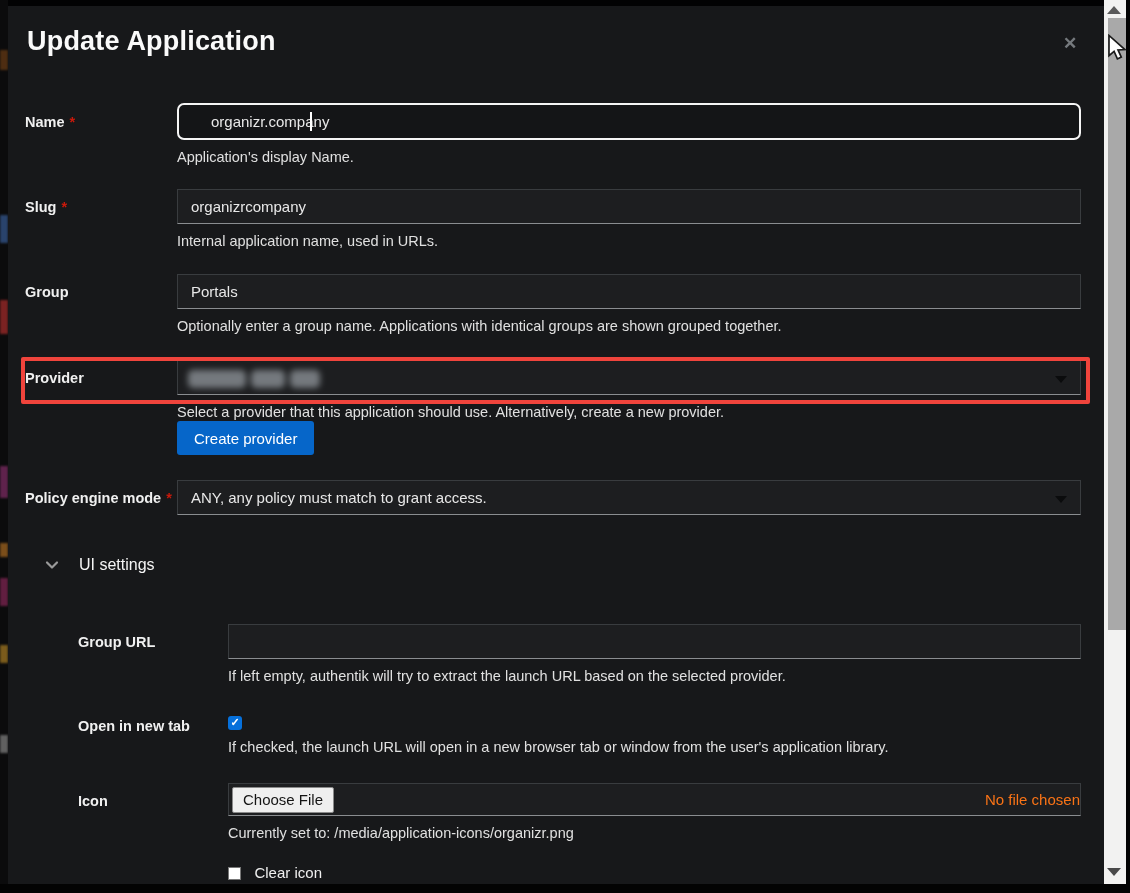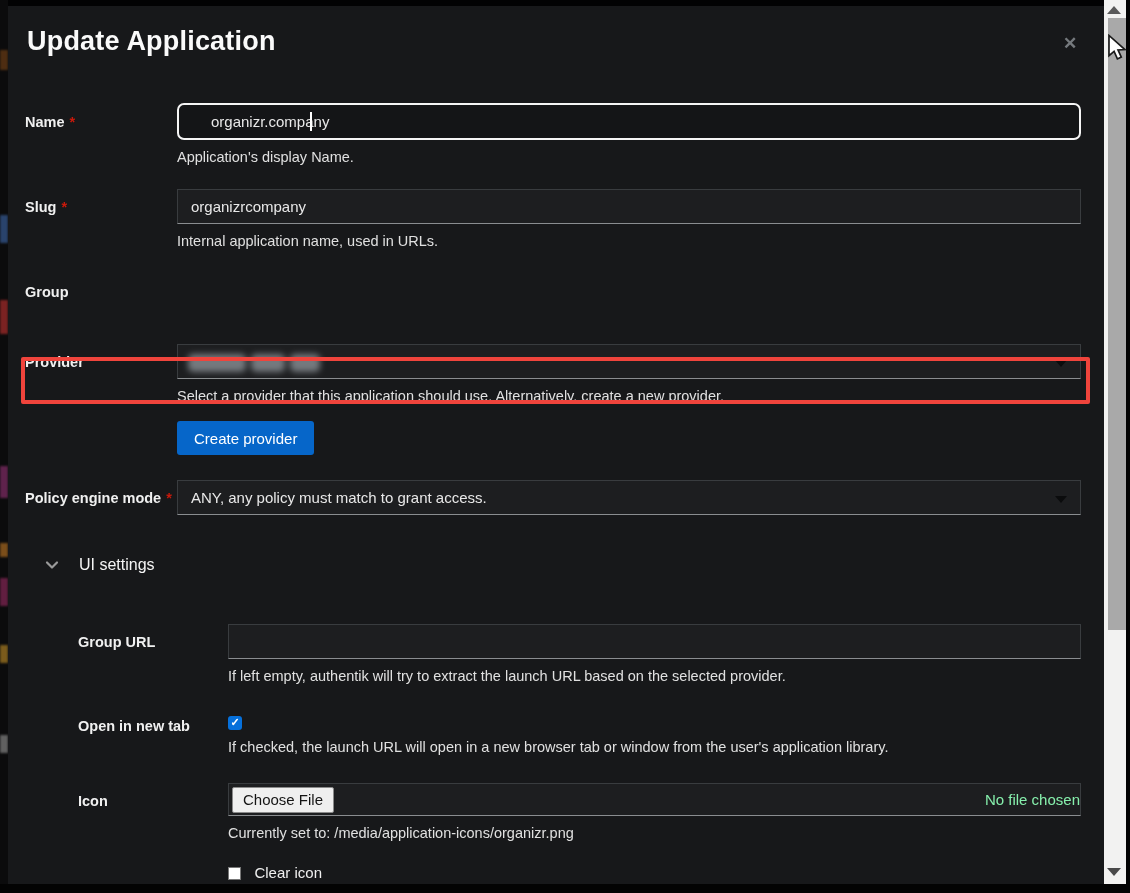--- a/index.html
+++ b/index.html
@@ -79,21 +79,21 @@
   .cb { width:14px; height:14px; display:inline-flex; align-items:center; justify-content:center; }
   .cb.checked { background:#0670db; border-radius:3px; color:#fff; font-size:11px; font-weight:700; }
   .cb.unchecked { background:#fff; border:1px solid #777; width:13px; height:13px; }
   .cb-label { margin-left:9px; font-size:15px; color:#f0f0f0; vertical-align:2px; }
 
   
   .filebox { height:33px; display:flex; align-items:center; padding:0;justify-content:space-between; }
   .file-btn { margin:3px; height:26px; padding:0 10px; background:#efefef; color:#141414;
               border:1px solid #8a8a8a; border-radius:2px; font-size:15px;
               font-family:"Liberation Sans", sans-serif; cursor:pointer; }
-  .file-status { font-size:15px; color:#86efac; }
+  .file-status { font-size:15px; color:#f97316; }
 
   
   .scrollbar { position:absolute; left:1104px; top:0; width:22px; height:884px; background:#f2f2f1; }
   .sb-up, .sb-down { position:absolute; left:3px; width:0; height:0; cursor:pointer;
                      border-left:7px solid transparent; border-right:7px solid transparent; }
   .sb-up { top:6px; border-bottom:8px solid #5a5a5a; }
   .sb-down { top:868px; border-top:8px solid #4a4a4a; }
   .sb-thumb { position:absolute; left:4px; top:18px; width:18px; height:612px; background:#a9a9a9; cursor:pointer; }
 
   
@@ -140,23 +140,27 @@
       <span>Slug</span><span class="req">*</span>
     </div>
     <div class="fctrl">
       <input class="tinput" type="text" value="organizrcompany" style="">
       <span class="fhelp">Internal application name, used in URLs.</span>
     </div>
   </div>
 
   <div class="frow" style="top:268px">
     <div class="flabel">Group</div>
-  </div>
-
-  <div class="frow" style="top:338px">
+    <div class="fctrl">
+      <input class="tinput" type="text" value="Portals" style="">
+      <span class="fhelp">Optionally enter a group name. Applications with identical groups are shown grouped together.</span>
+    </div>
+  </div>
+
+  <div class="frow" style="top:354px">
     <div class="flabel">Provider</div>
     <div class="fctrl">
       <div class="selectbox">
         <span class="redacted">
           <span class="r1"></span>
             <span class="r2"></span>
             <span class="r3"></span>
         </span>
         <span class="caret"></span>
       </div>

